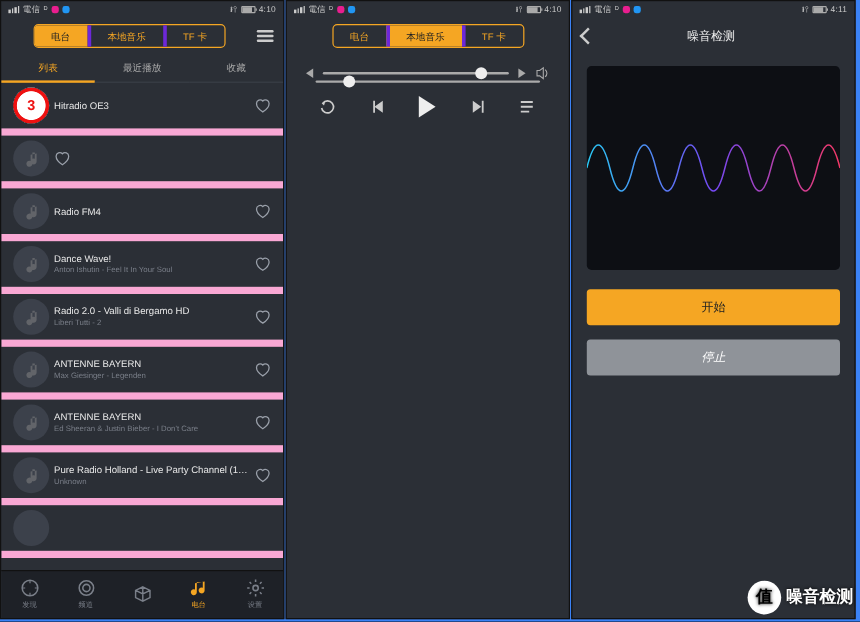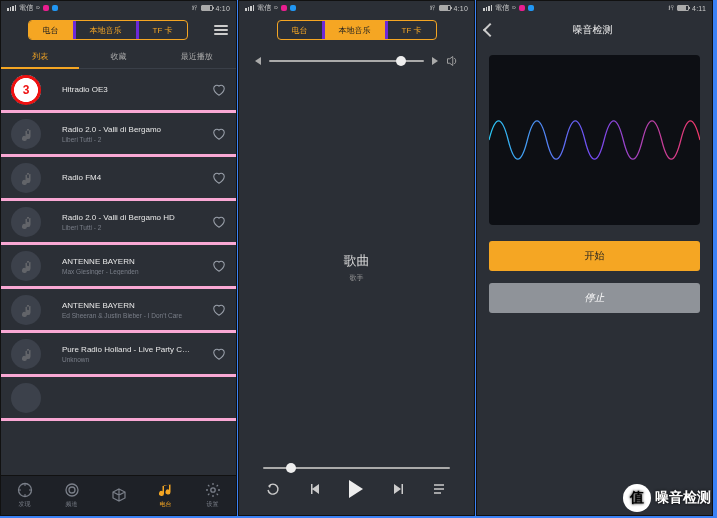--- a/index.html
+++ b/index.html
@@ -31,21 +31,21 @@
   .menu-ic i { height:2px; background:#ccc; border-radius:1px; }
   .title-center { color:#eee; font-size:10px; margin:12px auto; }
 
   
   .subtabs { height:24px; display:flex; }
   .subtabs .st { flex:1; font-size:8px; color:#aaa; display:flex; align-items:center; justify-content:center; border-bottom:1px solid #3a3f48; }
   .subtabs .st.active { color:#f5a623; border-bottom:2px solid #f5a623; }
 
   
   .list { flex:1; overflow:hidden; }
-  .row { display:flex; align-items:center; padding:6px 10px; border-bottom:3px solid #f9a8d4; gap:21px; height:44px; }
+  .row { display:flex; align-items:center; padding:6px 10px; border-bottom:6px solid #f9a8d4; gap:4px; height:44px; }
   .thumb { width:30px;height:30px;border-radius:15px;background:#3c414b; display:flex;align-items:center;justify-content:center; flex:0 0 30px; }
   .thumb svg { opacity:.5; }
   .thumb.logo { background: radial-gradient(circle at 50% 50%, #fff 0%, #fff 55%, #e11 58%, #e11 70%, #fff 72%); position:relative; }
   .thumb.logo:after{content:'3';position:absolute;font-size:12px;font-weight:bold;color:#e11;}
   .meta { flex:1; min-width:0; }
   .t1 { color:#e8e8e8; font-size:8px; white-space:nowrap; overflow:hidden; text-overflow:ellipsis; }
   .t2 { color:#7a7f89; font-size:6.5px; white-space:nowrap; overflow:hidden; text-overflow:ellipsis; margin-top:2px; }
   .heart { width:14px;height:14px; flex:0 0 14px; }
 
   
@@ -157,55 +157,65 @@
         <div class="tab">TF 卡</div>
       </div>
       <div class="menu-ic">
           <i></i>
           <i></i>
           <i></i>
         </div>
     </div>
     <div class="subtabs">
       <div class="st active">列表</div>
+      <div class="st">最近播放</div>
       <div class="st">收藏</div>
-      <div class="st">最近播放</div>
     </div>
     <div class="list" id="list">
         <div class="row">
           <div class="thumb logo"></div>
   <div class="meta">
             <div class="t1">Hitradio OE3</div>
           </div>
   <svg class="heart" viewBox="0 0 16 16">
             <use href="#heart-ic"></use>
           </svg>
         </div>
         <div class="row">
           <div class="thumb ">
             <svg width="16" height="16" viewBox="0 0 16 16">
               <use href="#note-ic"></use>
             </svg>
           </div>
-  <div class="meta">
-            <div class="t1">Radio 2.0 - Valli di Bergamo</div>
-            <div class="t2">Liberi Tutti - 2</div>
-          </div>
   <svg class="heart" viewBox="0 0 16 16">
             <use href="#heart-ic"></use>
           </svg>
         </div>
         <div class="row">
           <div class="thumb ">
             <svg width="16" height="16" viewBox="0 0 16 16">
               <use href="#note-ic"></use>
             </svg>
           </div>
   <div class="meta">
             <div class="t1">Radio FM4</div>
+          </div>
+  <svg class="heart" viewBox="0 0 16 16">
+            <use href="#heart-ic"></use>
+          </svg>
+        </div>
+        <div class="row">
+          <div class="thumb ">
+            <svg width="16" height="16" viewBox="0 0 16 16">
+              <use href="#note-ic"></use>
+            </svg>
+          </div>
+  <div class="meta">
+            <div class="t1">Dance Wave!</div>
+            <div class="t2">Anton Ishutin - Feel It In Your Soul</div>
           </div>
   <svg class="heart" viewBox="0 0 16 16">
             <use href="#heart-ic"></use>
           </svg>
         </div>
         <div class="row">
           <div class="thumb ">
             <svg width="16" height="16" viewBox="0 0 16 16">
               <use href="#note-ic"></use>
             </svg>
@@ -328,24 +338,20 @@
     </div>
     <div class="volrow">
       <div class="tri l"></div>
       <div class="slider">
           <div class="knob" id="volknob" style="left: calc(85% - 5px);"></div>
         </div>
       <div class="tri r"></div>
       <svg class="vol-ic" viewBox="0 0 16 16">
           <use href="#spk-ic"></use>
         </svg>
-    </div>
-    <div class="song">
-      <div class="s1">歌曲</div>
-      <div class="s2">歌手</div>
     </div>
     <div class="progrow">
       <div class="slider">
           <div class="knob" id="progknob" style="left: calc(15% - 5px);"></div>
         </div>
     </div>
     <div class="ctrls">
       <svg viewBox="0 0 16 16">
           <use href="#loop"></use>
         </svg>

